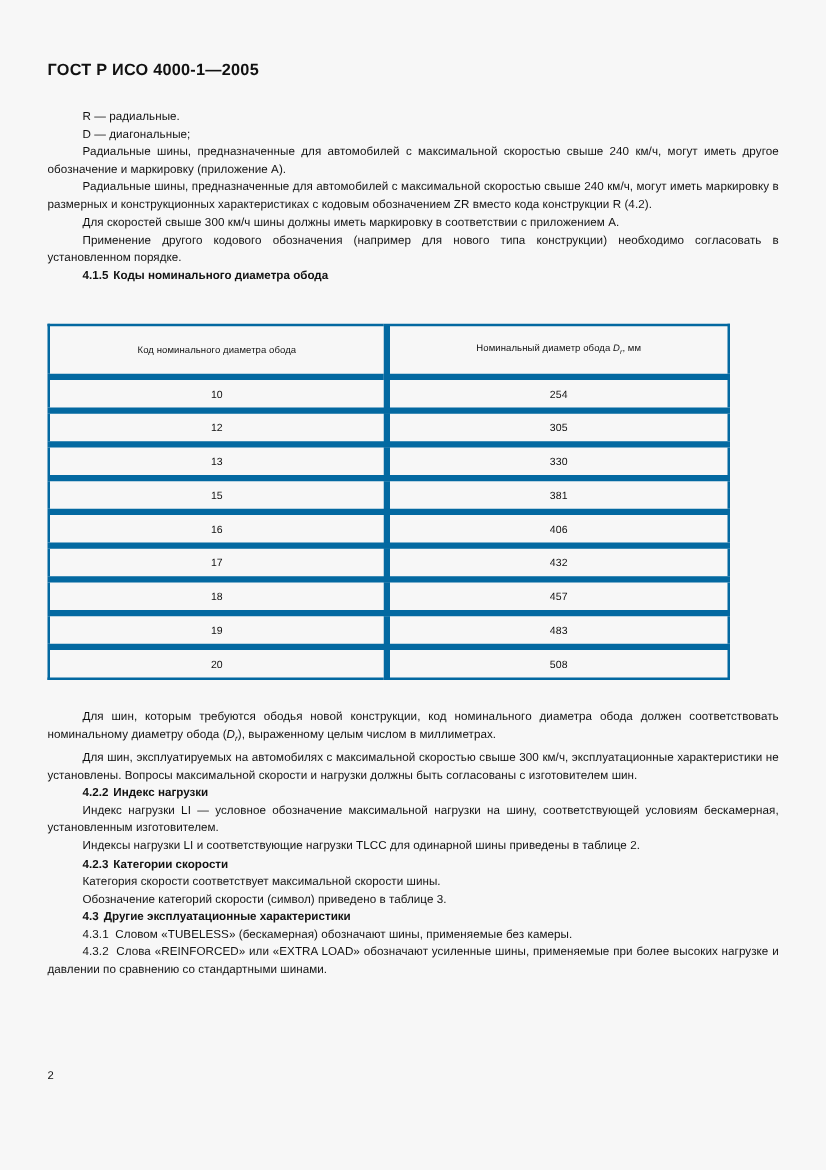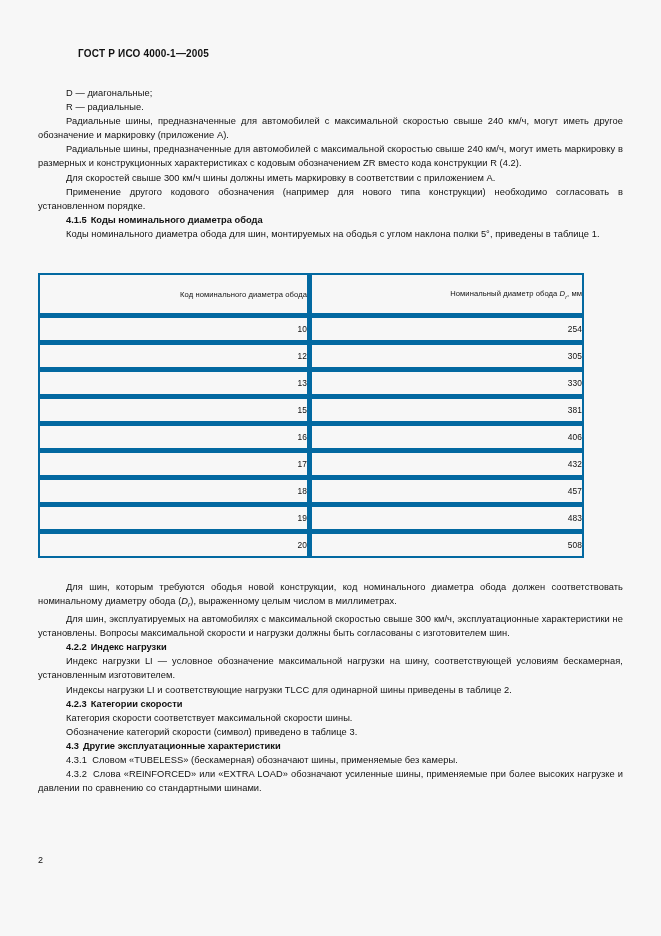--- a/index.html
+++ b/index.html
@@ -18,24 +18,23 @@
     position: relative;
     width: 661px;
     height: 936px;
     box-sizing: border-box;
     padding: 0;
   }
   .doc-header {
     position: absolute;
     top: 48px;
     left: 38px;
-    font-size: 10px;
+    font-size: 13px;
     font-weight: bold;
     letter-spacing: 0.2px;
-    margin-left: 40px;
   }
   .content {
     position: absolute;
     top: 86px;
     left: 38px;
     width: 585px;
   }
   p.body-text {
     margin: 0 0 0 0;
     font-size: 9.3px;
@@ -64,21 +63,21 @@
     letter-spacing: 1.6px;
   }
   table.codes {
     border-collapse: collapse;
     width: 537px;
     margin: 0;
     table-layout: fixed;
   }
   table.codes th, table.codes td {
     border: 5px solid #0369a1;
-    text-align: right;
+    text-align: center;
     font-size: 7.6px;
     font-weight: normal;
     padding: 0;
     height: 22px;
     vertical-align: middle;
     letter-spacing: 0.08px;
   }
   table.codes th {
     height: 38px;
     border-bottom-width: 2px;
@@ -110,30 +109,29 @@
 </style>
 </head>
 <body>
 
 <div class="page">
 
   <div class="doc-header">ГОСТ Р ИСО 4000-1—2005</div>
 
   <div class="content">
 
+    <p class="body-text">R — радиальные.</p>
     <p class="body-text">D — диагональные;</p>
-    <p class="body-text">R — радиальные.</p>
 
     <p class="body-text">Радиальные шины, предназначенные для автомобилей с максимальной скоростью свыше 240 км/ч, могут иметь другое обозначение и маркировку (приложение А).</p>
     <p class="body-text">Радиальные шины, предназначенные для автомобилей с максимальной скоростью свыше 240 км/ч, могут иметь маркировку в размерных и конструкционных характеристиках с кодовым обозначением ZR вместо кода конструкции R (4.2).</p>
     <p class="body-text">Для скоростей свыше 300 км/ч шины должны иметь маркировку в соответствии с приложением А.</p>
     <p class="body-text">Применение другого кодового обозначения (например для нового типа конструкции) необходимо согласовать в установленном порядке.</p>
 
     <p class="heading"><span class="num">4.1.5</span><span>Коды номинального диаметра обода</span></p>
-    <p class="body-text">Коды номинального диаметра обода для шин, монтируемых на ободья с углом наклона полки 5°, приведены в таблице 1.</p>
 
     <div class="spacer-lg"></div>
 
 
     <div class="spacer-sm"></div>
 
     <table class="codes">
       <thead>
         <tr>
           <th style="width:267px">Код номинального диаметра обода</th>

